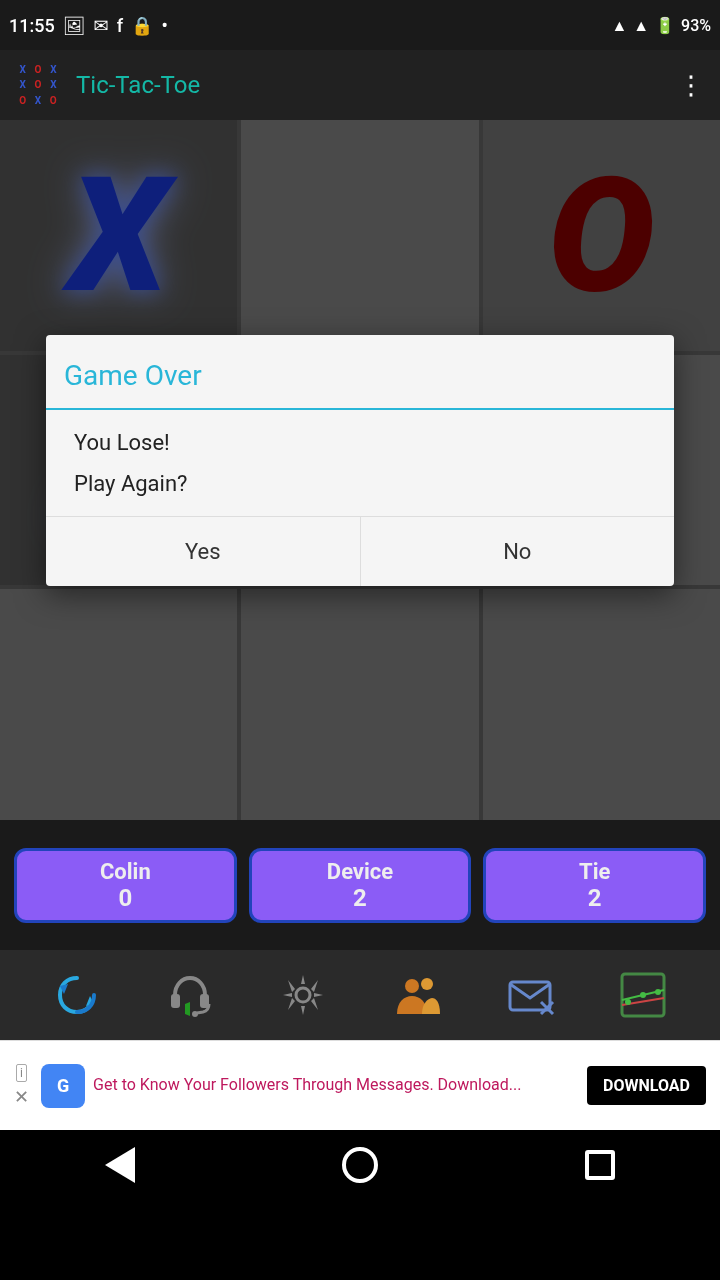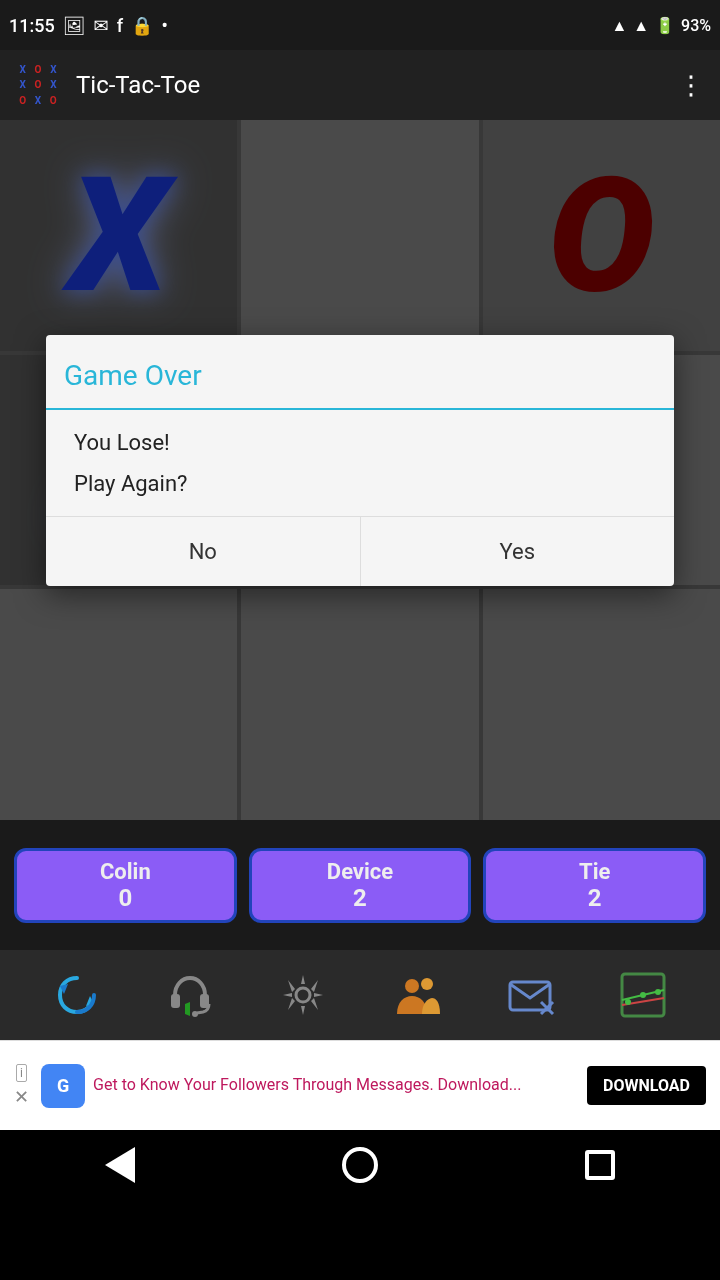--- a/index.html
+++ b/index.html
@@ -48,21 +48,21 @@
       display: grid;
       grid-template-columns: 1fr 1fr 1fr;
       grid-template-rows: 1fr 1fr 1fr;
       gap: 2px;
     }
     .app-bar-icon-cell {
       display: flex; align-items: center; justify-content: center;
       font-size: 9px; font-weight: bold;
     }
     .app-bar-title {
-      color: #ffffff;
+      color: #14b8a6;
       font-size: 24px;
       font-weight: 400;
       flex: 1;
     }
     .app-bar-menu {
       color: #fff;
       font-size: 26px;
       cursor: pointer;
     }
 
@@ -366,22 +366,22 @@
 <div class="overlay"></div>
 
 <div class="dialog">
   <div class="dialog-title">Game Over</div>
   <div class="dialog-divider"></div>
   <div class="dialog-body">
     <div class="dialog-message1">You Lose!</div>
     <div class="dialog-message2">Play Again?</div>
   </div>
   <div class="dialog-buttons">
+    <button class="dialog-btn">Yes</button>
     <button class="dialog-btn">No</button>
-    <button class="dialog-btn">Yes</button>
   </div>
 </div>
 
 <div class="scoreboard">
   <div class="score-box">
     <span class="score-label">Colin</span>
     <span class="score-value">0</span>
   </div>
   <div class="score-box">
     <span class="score-label">Device</span>

